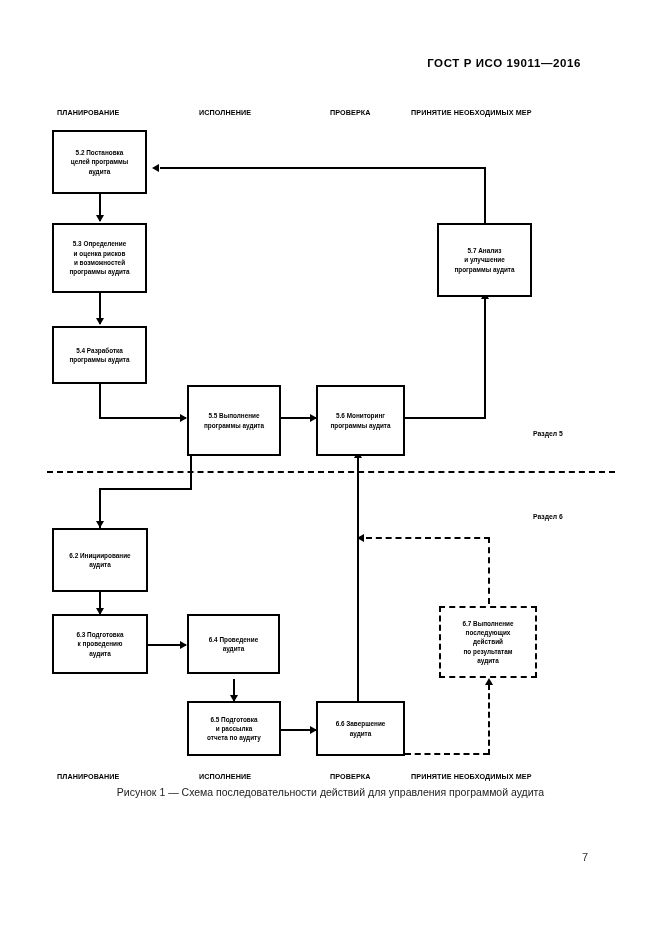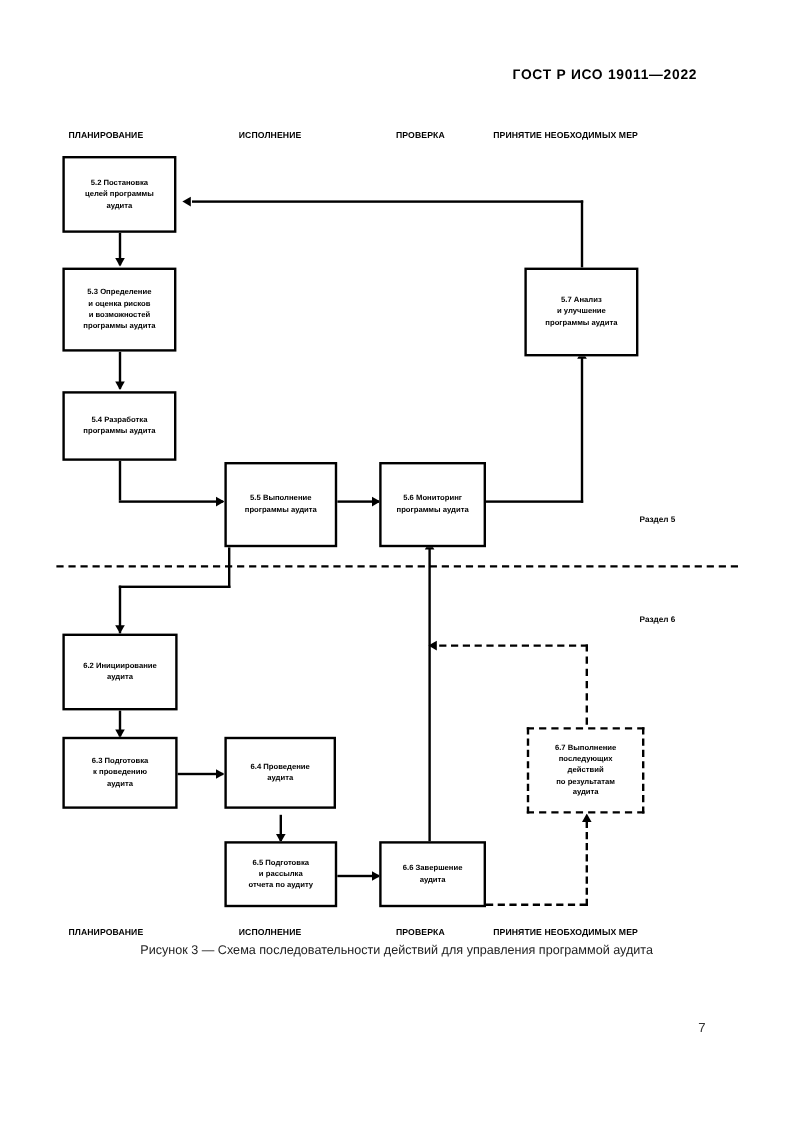--- a/index.html
+++ b/index.html
@@ -37,21 +37,21 @@
 
   .arrow{position:absolute;width:0;height:0;z-index:2;}
   .ar-r{border-top:4px solid transparent;border-bottom:4px solid transparent;border-left:7px solid #000;}
   .ar-l{border-top:4px solid transparent;border-bottom:4px solid transparent;border-right:7px solid #000;}
   .ar-d{border-left:4px solid transparent;border-right:4px solid transparent;border-top:7px solid #000;}
   .ar-u{border-left:4px solid transparent;border-right:4px solid transparent;border-bottom:7px solid #000;}
 </style>
 </head>
 <body>
 
-<div class="doc-header">ГОСТ Р ИСО 19011—2022</div>
+<div class="doc-header">ГОСТ Р ИСО 19011—2016</div>
 
 <div class="figure">
 
   <div class="col-head" style="left:57px;top:92px;">ПЛАНИРОВАНИЕ</div>
   <div class="col-head" style="left:199px;top:92px;">ИСПОЛНЕНИЕ</div>
   <div class="col-head" style="left:330px;top:92px;">ПРОВЕРКА</div>
   <div class="col-head" style="left:411px;top:92px;">ПРИНЯТИЕ НЕОБХОДИМЫХ МЕР</div>
 
   <div class="ln lnv" style="left:99px;top:178px;height:27px;"></div>
   <div class="arrow ar-d" style="left:96px;top:199px;"></div>
@@ -200,14 +200,14 @@
   <div class="sect-label" style="left:533px;top:414px;">Раздел 5</div>
   <div class="sect-label" style="left:533px;top:497px;">Раздел 6</div>
 
   <div class="col-head" style="left:57px;top:756px;">ПЛАНИРОВАНИЕ</div>
   <div class="col-head" style="left:199px;top:756px;">ИСПОЛНЕНИЕ</div>
   <div class="col-head" style="left:330px;top:756px;">ПРОВЕРКА</div>
   <div class="col-head" style="left:411px;top:756px;">ПРИНЯТИЕ НЕОБХОДИМЫХ МЕР</div>
 
 </div>
 
-<div class="caption">Рисунок 3 — Схема последовательности действий для управления программой аудита</div>
+<div class="caption">Рисунок 1 — Схема последовательности действий для управления программой аудита</div>
 <div class="page-number">7</div>
 
 </body></html>

